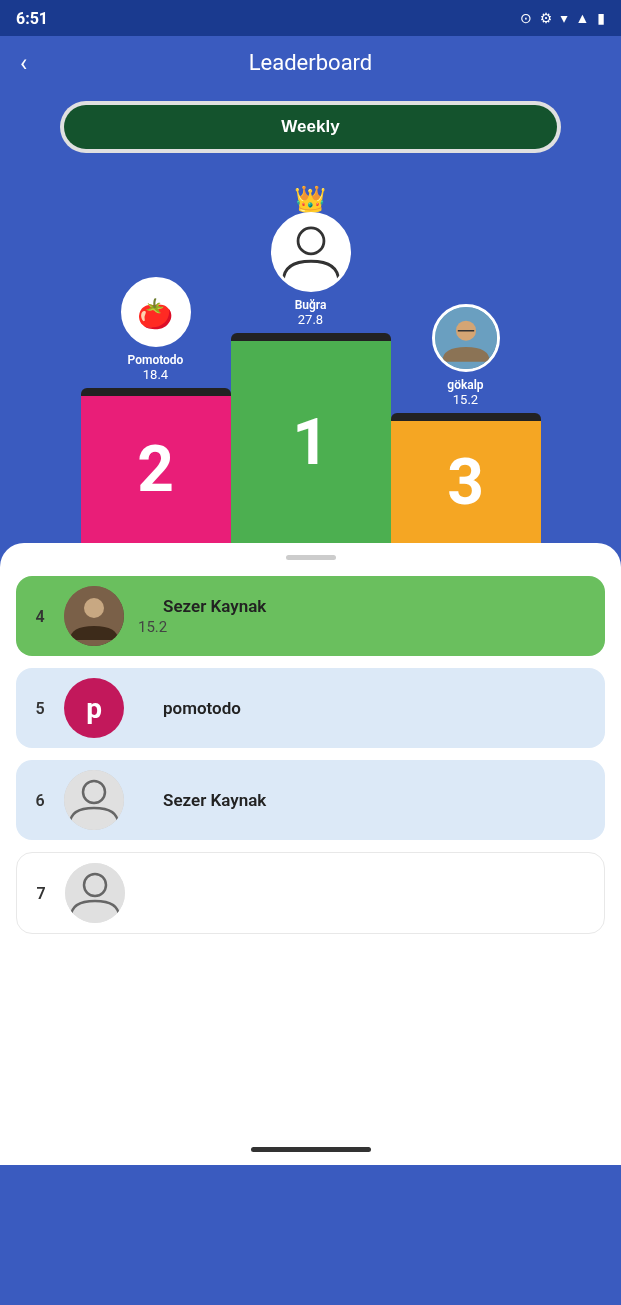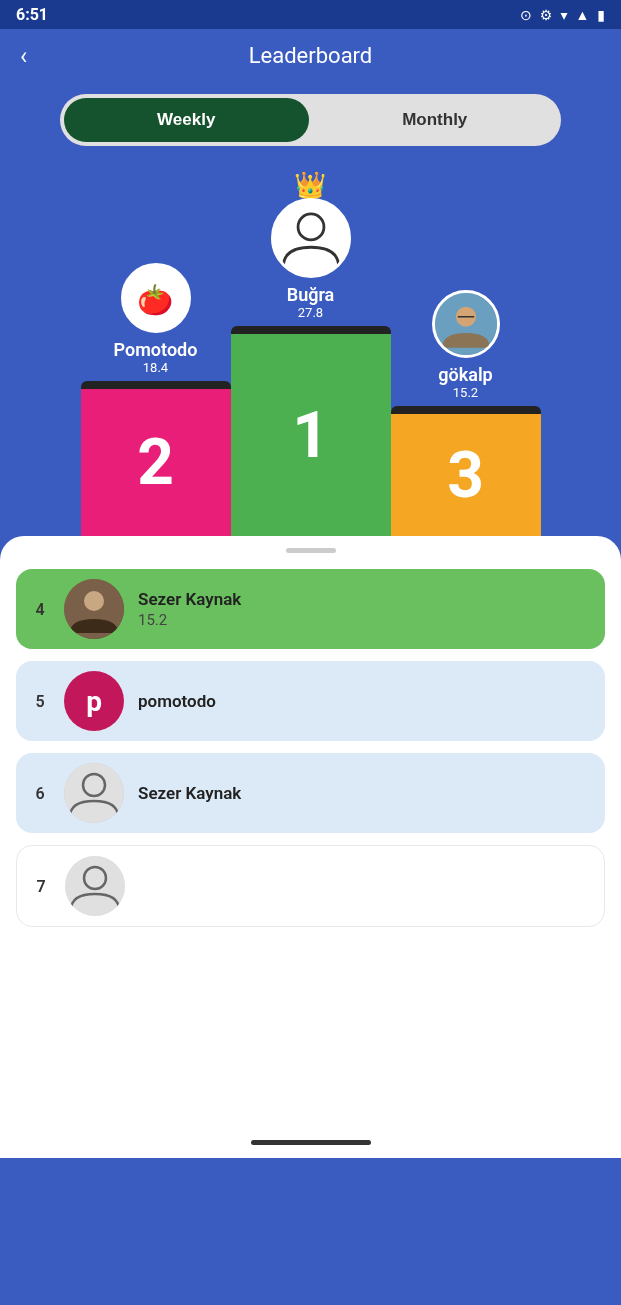--- a/index.html
+++ b/index.html
@@ -11,21 +11,21 @@
       background: #3a5bbf;
     }
 
     
     .status-bar {
       background: #1a3a8f;
       display: flex;
       justify-content: space-between;
       align-items: center;
       padding: 6px 16px;
-      height: 29px;
+      height: 36px;
     }
     .status-time {
       color: white;
       font-size: 16px;
       font-weight: bold;
     }
     .status-icons {
       display: flex;
       gap: 8px;
       align-items: center;
@@ -119,21 +119,21 @@
     }
 
     .crown {
       position: absolute;
       top: -28px;
       font-size: 26px;
     }
 
     .podium-name {
       color: white;
-      font-size: 18px;
+      font-size: 12px;
       font-weight: 600;
       margin-top: 6px;
       text-align: center;
     }
     .podium-score {
       color: #ffffff;
       font-size: 13px;
       margin-bottom: 6px;
       text-align: center;
     }
@@ -218,20 +218,21 @@
     .list-avatar.pink-bg {
       background: #c2185b;
     }
     .list-info {
       flex: 1;
     }
     .list-name {
       font-size: 17px;
       font-weight: 600;
       color: #222;
+      margin-left: 25px;
     }
     .list-score {
       font-size: 15px;
       color: #444;
       margin-top: 2px;
     }
 
     .avatar-letter {
       color: white;
       font-size: 28px;
@@ -279,21 +280,20 @@
 </div>
 
 <div class="header">
   <span class="back-btn">‹</span>
   <span class="header-title">Leaderboard</span>
 </div>
 
 <div class="toggle-container">
   <div class="toggle-pill">
     <button class="toggle-btn active">Weekly</button>
-    <button class="toggle-btn inactive">Monthly</button>
   </div>
 </div>
 
 <div class="podium-area">
 
   <div class="podium-item place-2">
     <div class="avatar-circle" style="width:70px;height:70px;">
 
       <svg viewBox="0 0 70 70" width="70" height="70">
         <circle cx="35" cy="35" r="35" fill="white"></circle>

